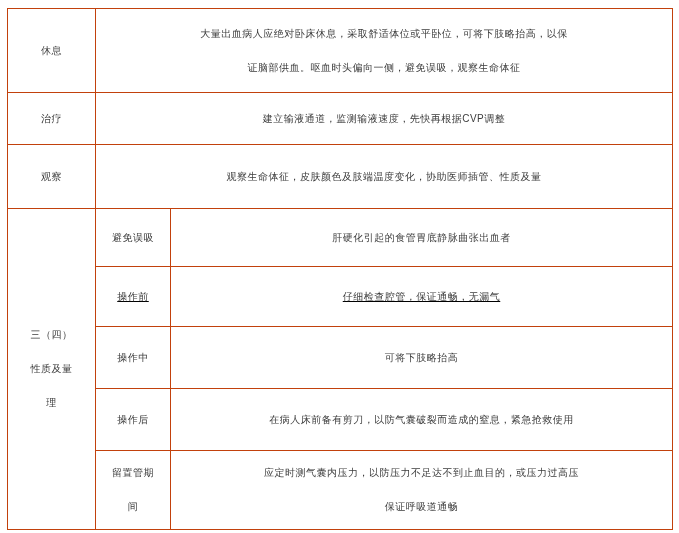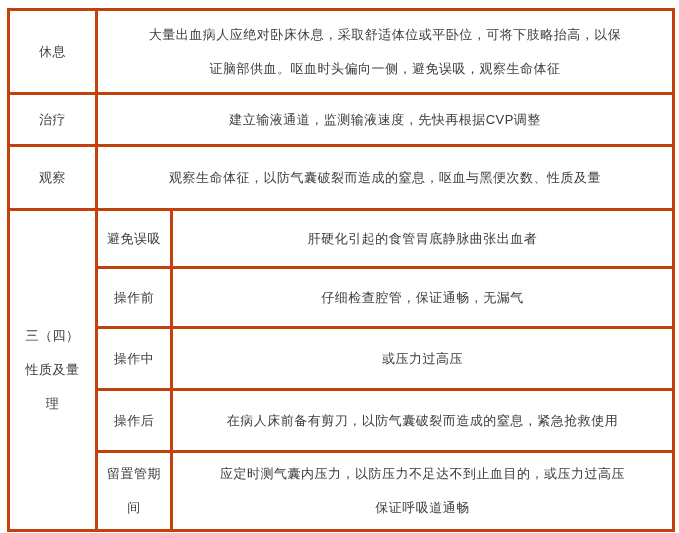--- a/index.html
+++ b/index.html
@@ -15,39 +15,39 @@
     overflow: hidden;
   }
   table.doc-table {
     border-collapse: collapse;
     table-layout: fixed;
     width: 665px;
     margin: 8px 0 0 7px;
     background: #ffffff;
   }
   table.doc-table td {
-    border: 3px solid #c2410c;
+    border: 1px solid #c2410c;
     text-align: center;
     vertical-align: middle;
     padding: 0 5px;
     color: #3c3c3c;
-    font-size: 13px;
+    font-size: 10px;
     letter-spacing: 0.5px;
     overflow: hidden;
   }
   .line {
     line-height: 34px;
     white-space: nowrap;
   }
   
   tr.r1 { height: 84px; }
   tr.r2 { height: 52px; }
   tr.r3 { height: 64px; }
   tr.r4 { height: 58px; }
-  tr.r5 { height: 60px; }
+  tr.r5 { height: 60px; text-decoration: underline; }
   tr.r6 { height: 62px; }
   tr.r7 { height: 62px; }
   tr.r8 { height: 79px; }
 </style>
 </head>
 <body>
 
 <table class="doc-table">
   <colgroup>
     <col style="width:88px">
@@ -73,21 +73,21 @@
     <td colspan="2">
       <div class="line">建立输液通道，监测输液速度，先快再根据CVP调整</div>
     </td>
   </tr>
 
   <tr class="r3">
     <td>
       <div class="line">观察</div>
     </td>
     <td colspan="2">
-      <div class="line">观察生命体征，以防气囊破裂而造成的窒息，呕血与黑便次数、性质及量</div>
+      <div class="line">观察生命体征，皮肤颜色及肢端温度变化，协助医师插管、性质及量</div>
     </td>
   </tr>
 
   <tr class="r4">
     <td rowspan="5">
       <div class="line">三（四）</div>
       <div class="line">性质及量</div>
       <div class="line">理</div>
     </td>
     <td>
@@ -105,21 +105,21 @@
     <td>
       <div class="line">仔细检查腔管，保证通畅，无漏气</div>
     </td>
   </tr>
 
   <tr class="r6">
     <td>
       <div class="line">操作中</div>
     </td>
     <td>
-      <div class="line">或压力过高压</div>
+      <div class="line">可将下肢略抬高</div>
     </td>
   </tr>
 
   <tr class="r7">
     <td>
       <div class="line">操作后</div>
     </td>
     <td>
       <div class="line">在病人床前备有剪刀，以防气囊破裂而造成的窒息，紧急抢救使用</div>
     </td>

